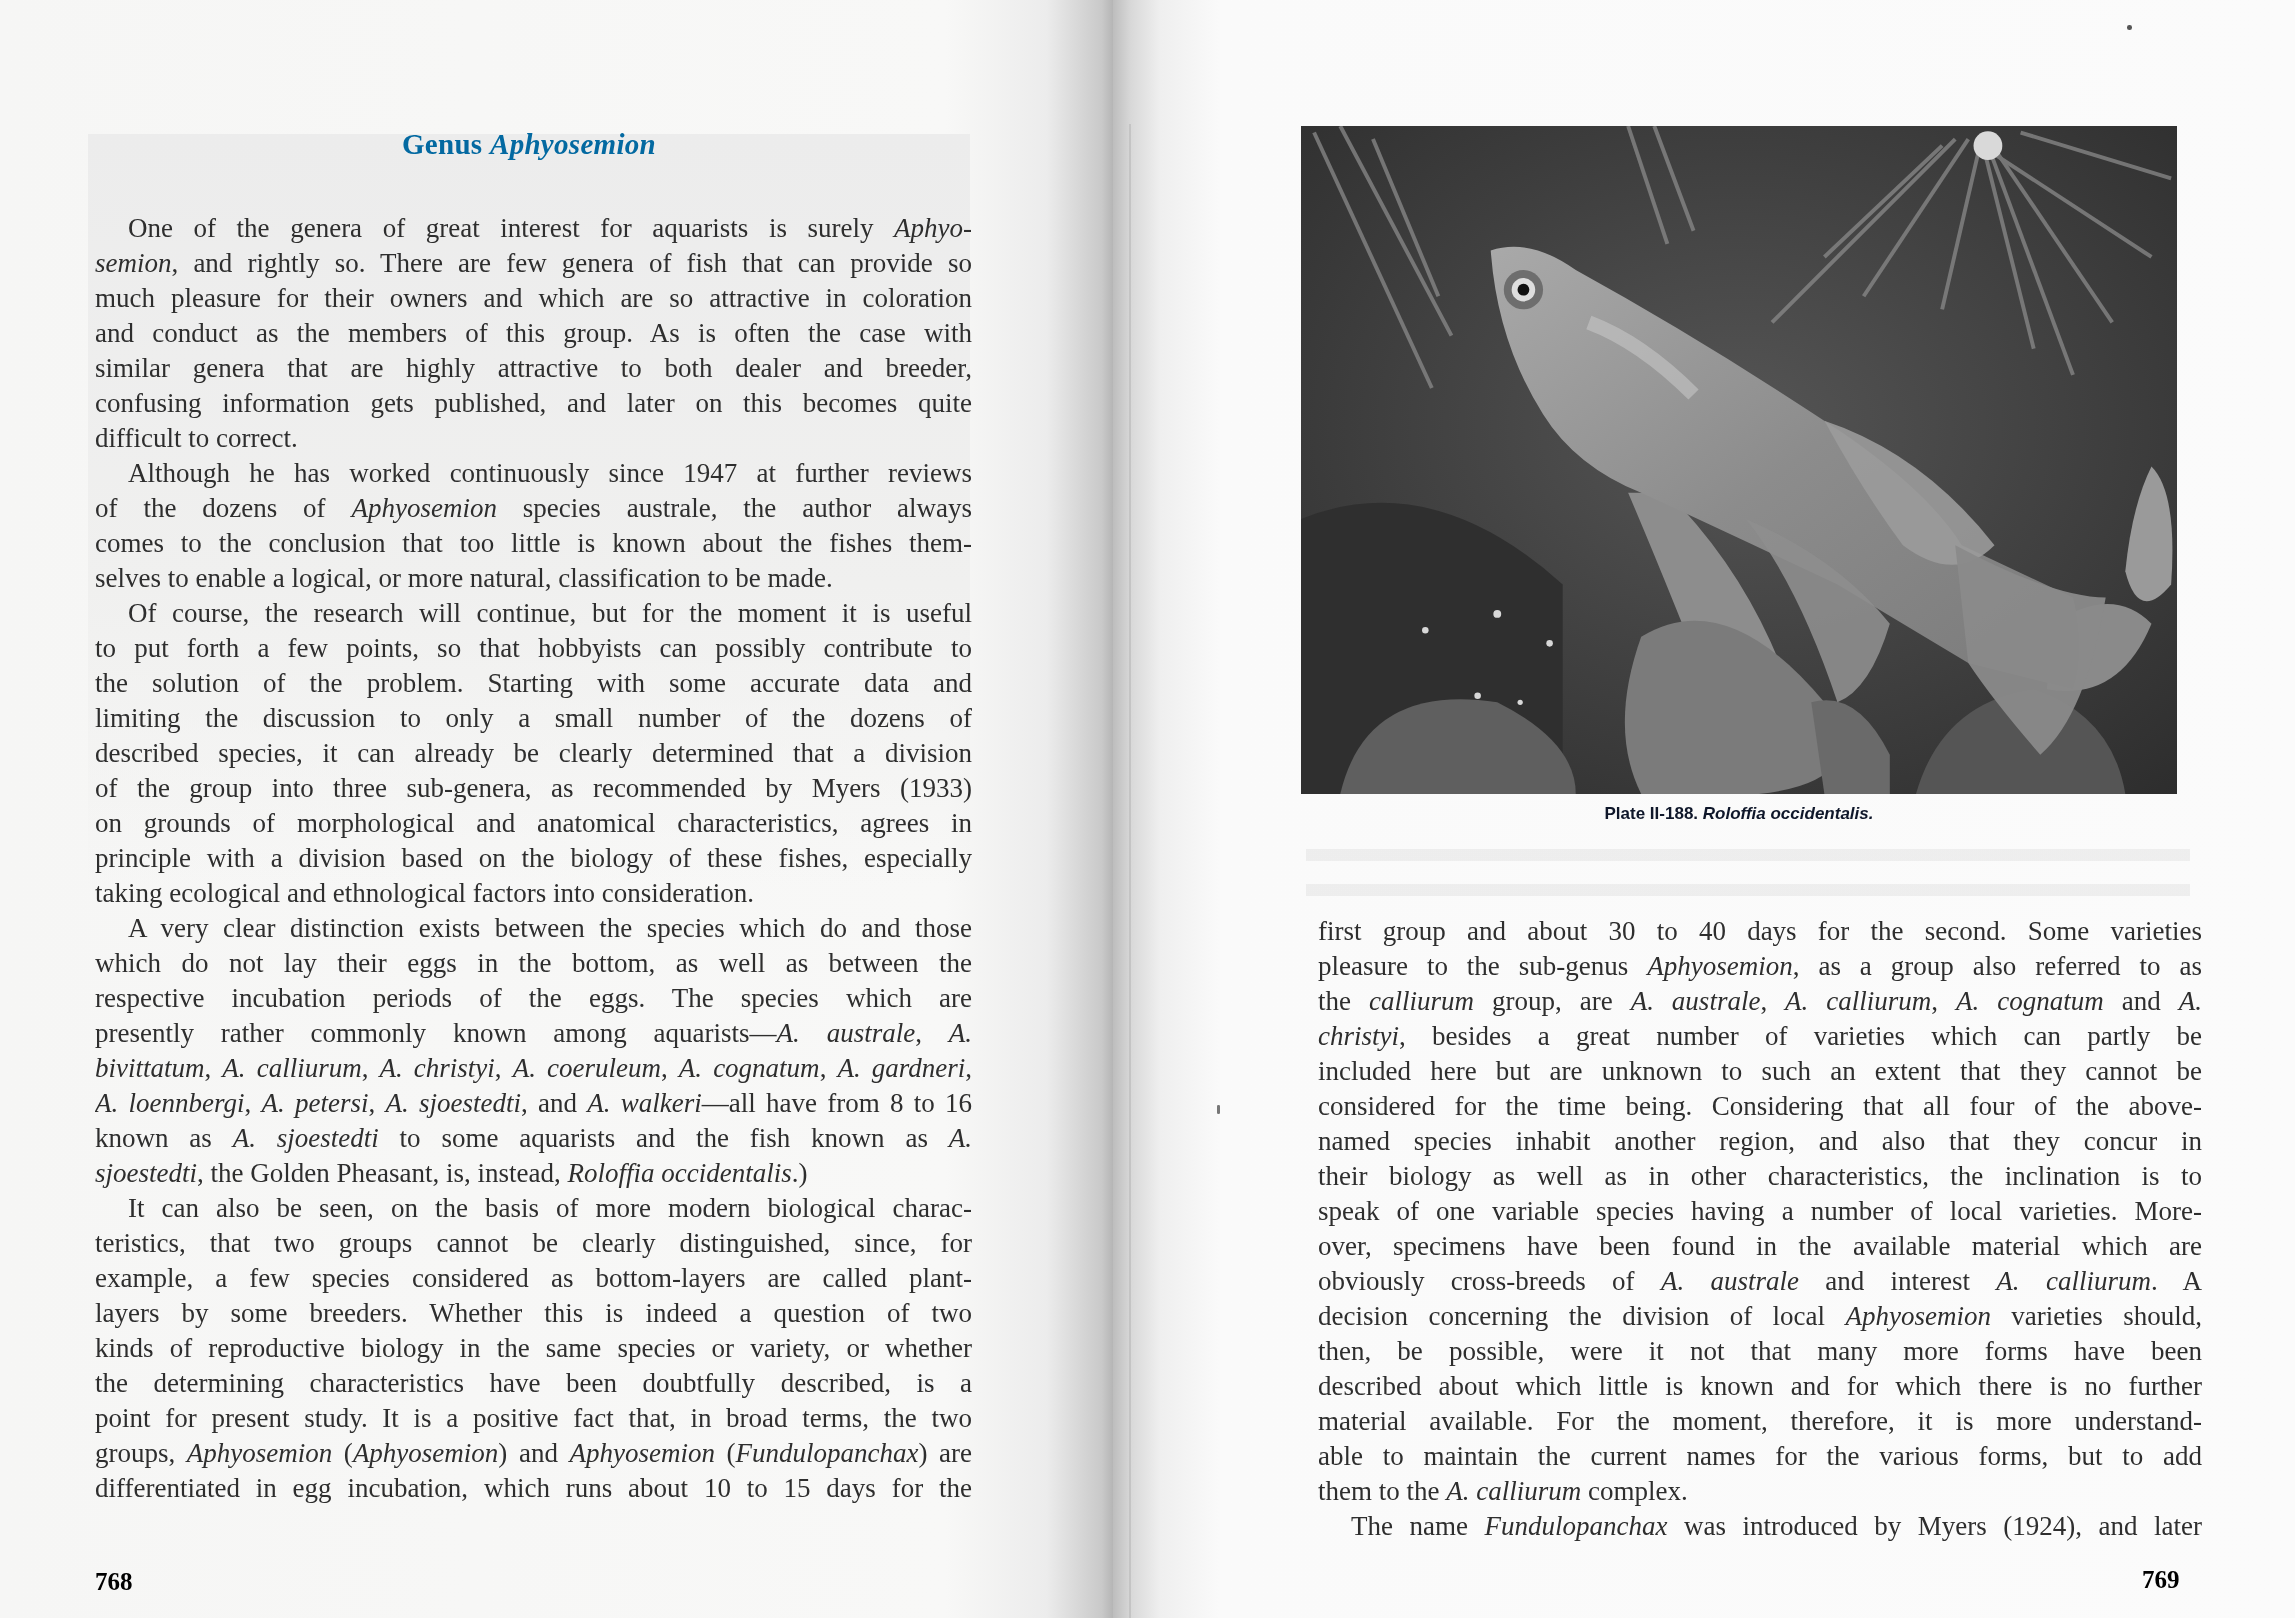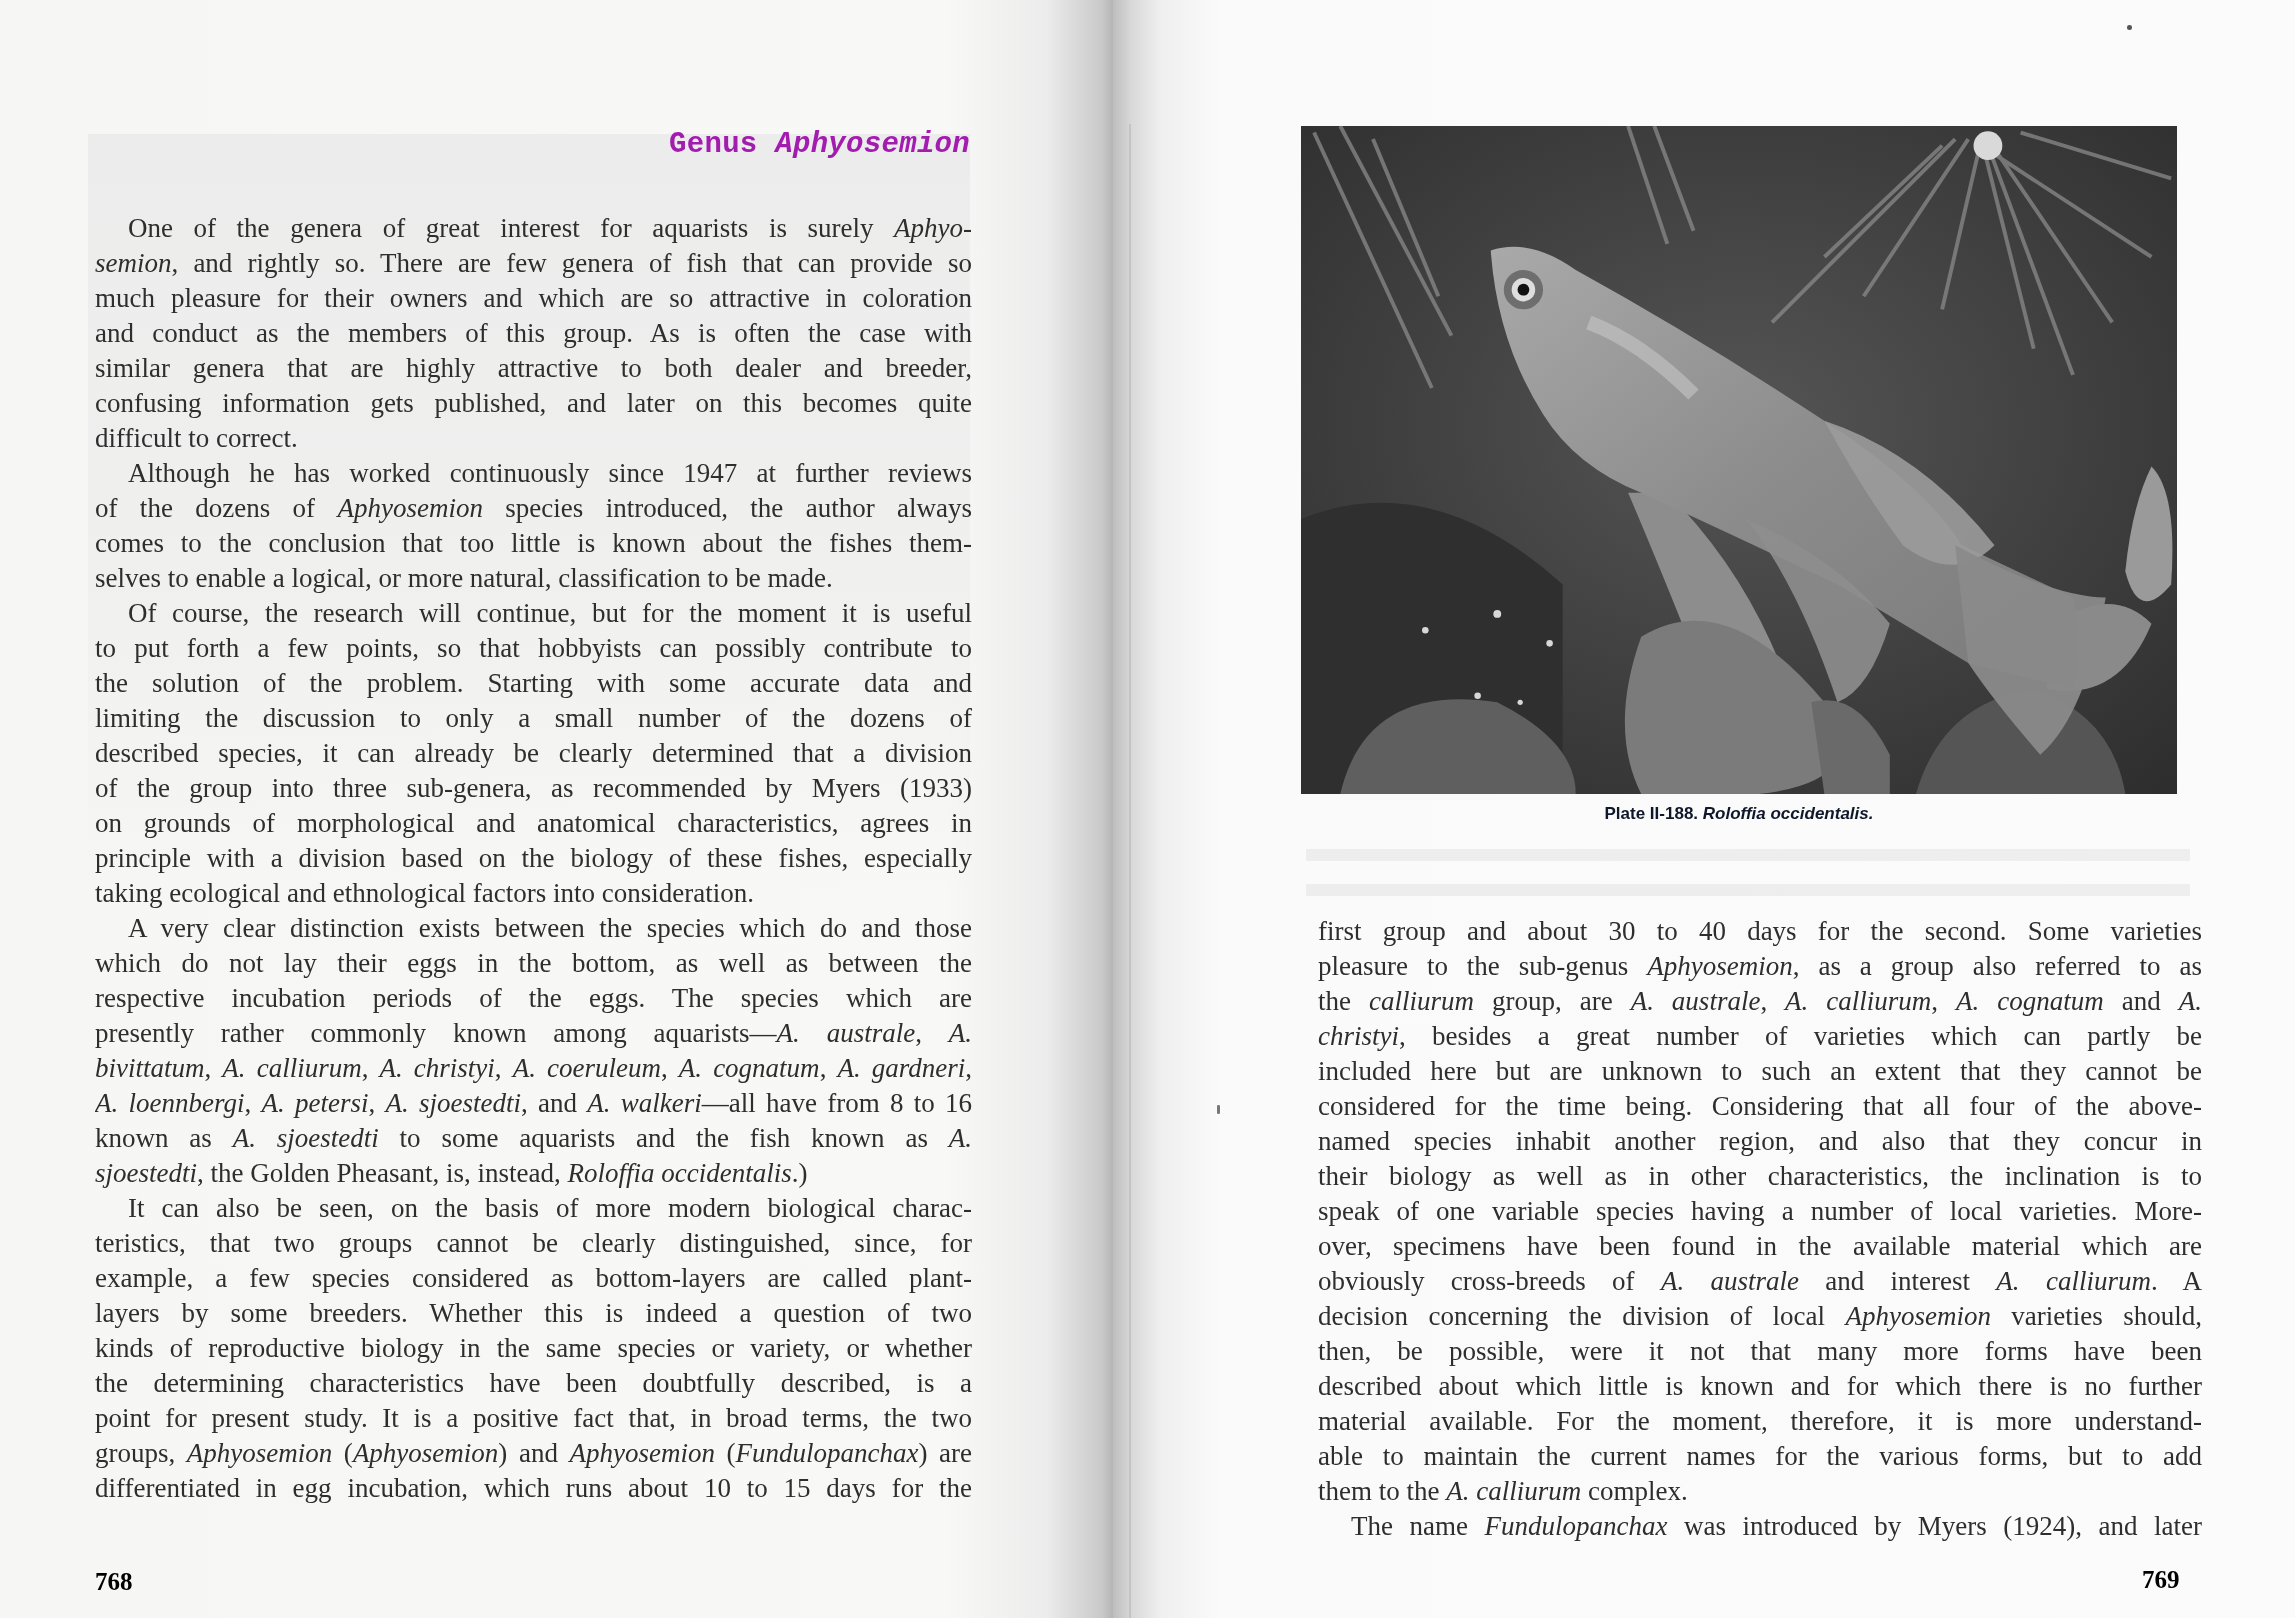--- a/index.html
+++ b/index.html
@@ -10,23 +10,23 @@
     color:#2e2e2e;
   }
   .page { position:absolute; top:0; height:1618px; }
   .page-left { left:0; width:1113px; background:linear-gradient(to right,#f6f6f5 0%,#f8f8f7 85%,#ececec 94%,#c9c9c9 99%,#b5b5b5 100%); }
   .page-right { left:1113px; width:1183px; background:linear-gradient(to right,#bdbdbd 0%,#d8d8d8 1.5%,#efefef 4%,#fafafa 9%,#fbfbfb 100%); }
   .spine-line { position:absolute; left:1129px; top:124px; width:2px; height:1494px; background:#c4c4c4; }
 
   .shade-box { position:absolute; left:88px; top:134px; width:882px; height:753px;
     background:linear-gradient(to bottom,#ececec 0%,#f0f0ef 60%,rgba(246,246,245,0) 100%); }
 
-  .heading { position:absolute; left:88px; width:882px; top:128px; text-align:right;
-    font-family:Liberation Mono, monospace; font-weight:bold; font-size:29px;
-    color:#a21caf; letter-spacing:0.3px; }
+  .heading { position:absolute; left:88px; width:882px; top:128px; text-align:center;
+    font-family:Liberation Serif, serif; font-weight:bold; font-size:29px;
+    color:#0369a1; letter-spacing:0.3px; }
   .heading .it { font-style:italic; }
 
   .col { position:absolute; }
   .col-left { left:95px; width:877px; top:211px;font-family:Liberation Serif, serif; }
   .col-right { left:1306px; width:884px; top:914px;margin-left:12px; }
   .line { height:35px; line-height:35px; font-size:27px; white-space:nowrap;
     text-align:justify; text-align-last:justify; overflow:hidden; }
   .line.last { text-align-last:left; }
   .line.indent { padding-left:33px; }
   .line i { font-style:italic; }
@@ -60,21 +60,21 @@
 </div>
 <div class="col col-left" id="col-left">
     <div class="line indent"><span>One of the genera of great interest for aquarists is surely </span><i>Aphyo-</i></div>
     <div class="line"><i>semion</i><span>, and rightly so. There are few genera of fish that can provide so</span></div>
     <div class="line"><span>much pleasure for their owners and which are so attractive in coloration</span></div>
     <div class="line"><span>and conduct as the members of this group. As is often the case with</span></div>
     <div class="line"><span>similar genera that are highly attractive to both dealer and breeder,</span></div>
     <div class="line"><span>confusing information gets published, and later on this becomes quite</span></div>
     <div class="line last"><span>difficult to correct.</span></div>
     <div class="line indent"><span>Although he has worked continuously since 1947 at further reviews</span></div>
-    <div class="line"><span>of the dozens of </span><i>Aphyosemion</i><span> species introduced, the author always</span></div>
+    <div class="line"><span>of the dozens of </span><i>Aphyosemion</i><span> species australe, the author always</span></div>
     <div class="line"><span>comes to the conclusion that too little is known about the fishes them-</span></div>
     <div class="line last"><span>selves to enable a logical, or more natural, classification to be made.</span></div>
     <div class="line indent"><span>Of course, the research will continue, but for the moment it is useful</span></div>
     <div class="line"><span>to put forth a few points, so that hobbyists can possibly contribute to</span></div>
     <div class="line"><span>the solution of the problem. Starting with some accurate data and</span></div>
     <div class="line"><span>limiting the discussion to only a small number of the dozens of</span></div>
     <div class="line"><span>described species, it can already be clearly determined that a division</span></div>
     <div class="line"><span>of the group into three sub-genera, as recommended by Myers (1933)</span></div>
     <div class="line"><span>on grounds of morphological and anatomical characteristics, agrees in</span></div>
     <div class="line"><span>principle with a division based on the biology of these fishes, especially</span></div>

